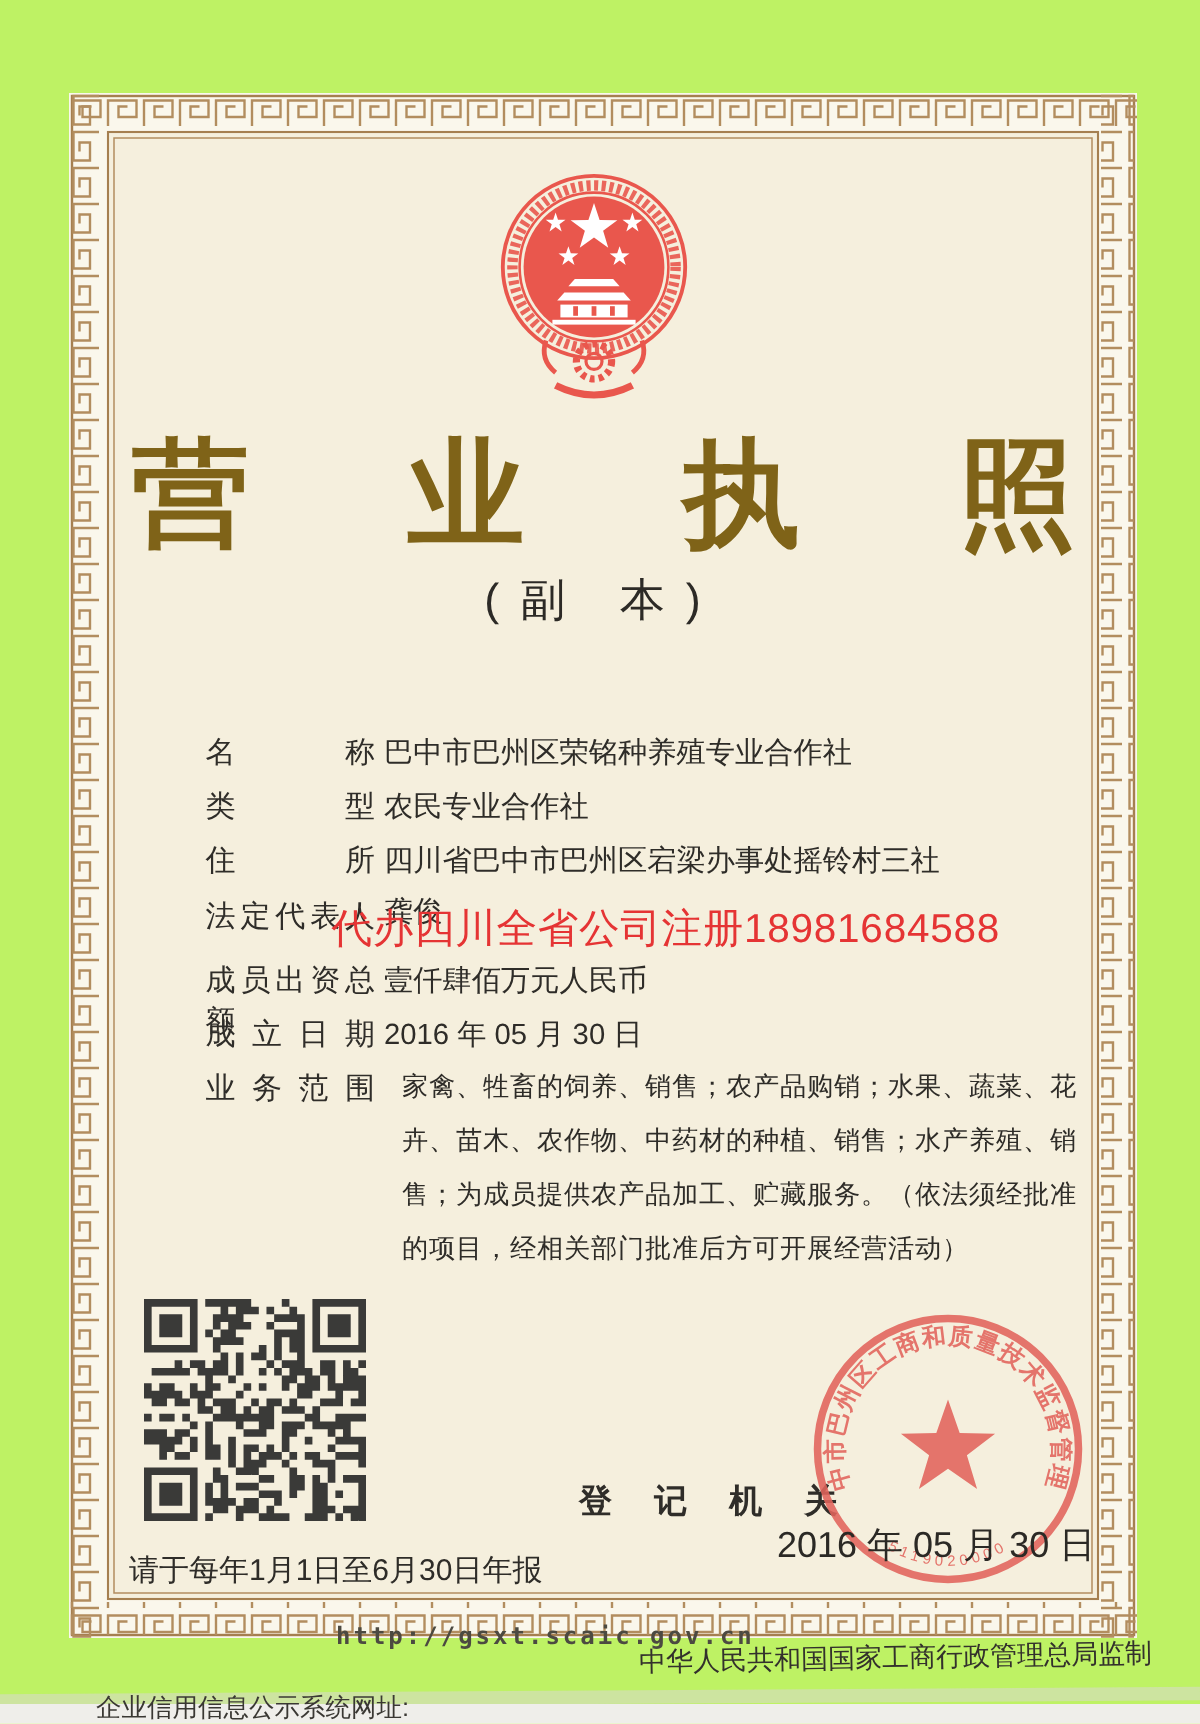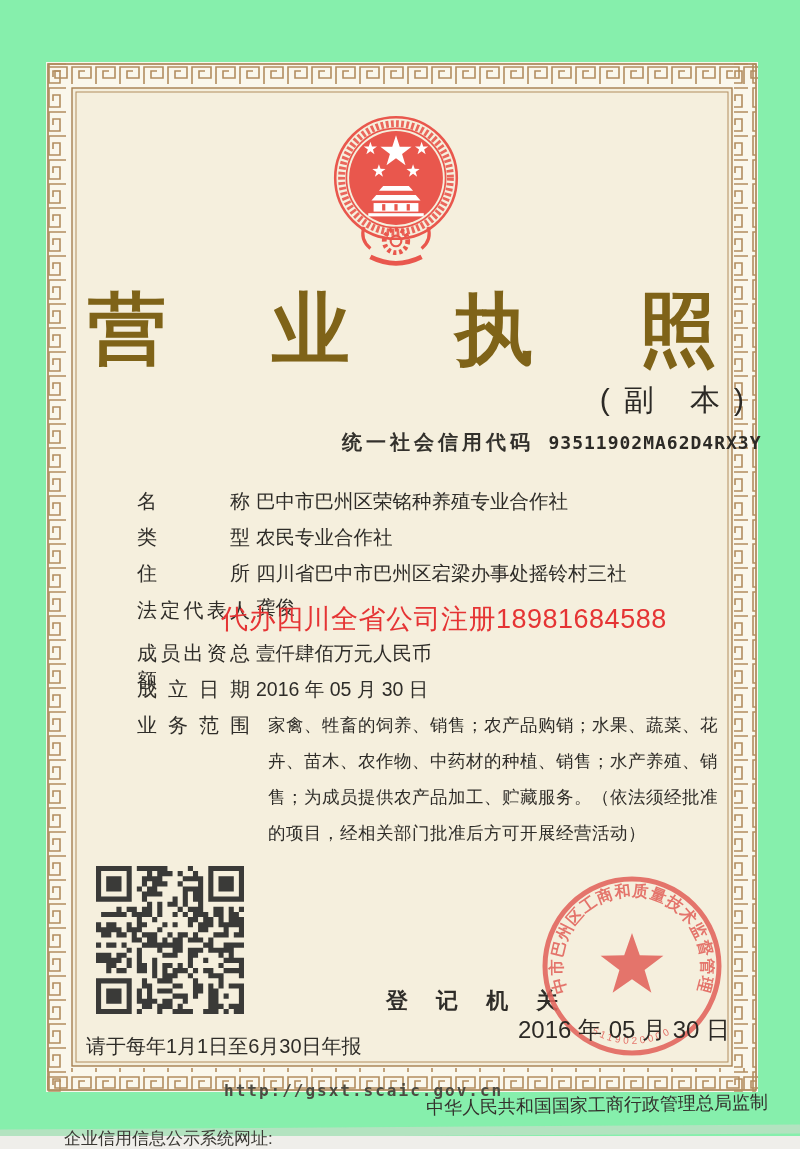--- a/index.html
+++ b/index.html
@@ -1,26 +1,26 @@
 <!DOCTYPE html>
 <html><head>
 <meta charset="utf-8">
 <style>
   html,body{margin:0;padding:0;}
   body{width:800px;height:1149px;background:#ffffff;font-family:"Liberation Sans",sans-serif;}
-  .page{position:relative;width:800px;height:1149px;background:#86efac;overflow:hidden;}
+  .page{position:relative;width:800px;height:1149px;background:#bef264;overflow:hidden;}
   .abs{position:absolute;}
   
   .frame{left:46px;top:62px;z-index:1;}
   
   .emblem{left:332px;top:114px;z-index:2;}
   
   .title{left:46px;top:278px;width:712px;text-align:center;font-size:78px;font-weight:bold;
          color:#7f6318;letter-spacing:42px;text-indent:42px;z-index:2;white-space:nowrap;}
-  .subtitle{left:46px;top:380px;width:712px;text-align:right;font-size:30px;color:#2c2a26;
+  .subtitle{left:46px;top:380px;width:712px;text-align:center;font-size:30px;color:#2c2a26;
             letter-spacing:14px;z-index:2;}
   
   .codeline{left:342px;top:429px;z-index:2;white-space:nowrap;}
   .codeline .lbl{font-size:20px;font-weight:bold;color:#33312c;letter-spacing:4px;}
   .codeline .val{font-family:"DejaVu Sans Mono","Liberation Mono",monospace;font-size:18px;
                  font-weight:bold;color:#2c2a26;margin-left:10px;letter-spacing:1px;}
   
   .flabel{position:absolute;left:137px;width:113px;font-weight:normal;font-size:20px;color:#2f2d29;
           text-align:justify;text-align-last:justify;z-index:2;}
   .fvalue{position:absolute;left:256px;font-size:19.5px;color:#2e2c28;white-space:nowrap;z-index:2;}
@@ -99,24 +99,20 @@
       <circle cx="60" cy="119" r="5" stroke-width="2"></circle>
       <path d="M30 106 q-4 12 6 20" stroke-width="3"></path>
       <path d="M90 106 q4 12 -6 20" stroke-width="3"></path>
       <path d="M36 134 Q60 146 84 134" stroke-width="4.5"></path>
     </g>
   </svg>
 
   <div class="abs title">营 业 执 照</div>
   <div class="abs subtitle">(副  本)</div>
 
-  <div class="abs codeline">
-    <span class="lbl">统一社会信用代码</span>
-    <span class="val">93511902MA62D4RX3Y</span>
-  </div>
 
   <div class="flabel" style="top:488px">名称</div>
   <div class="fvalue" style="top:488px">巴中市巴州区荣铭种养殖专业合作社</div>
 
   <div class="flabel" style="top:524px">类型</div>
   <div class="fvalue" style="top:524px">农民专业合作社</div>
 
   <div class="flabel" style="top:560px">住所</div>
   <div class="fvalue" style="top:560px">四川省巴中市巴州区宕梁办事处摇铃村三社</div>
 

